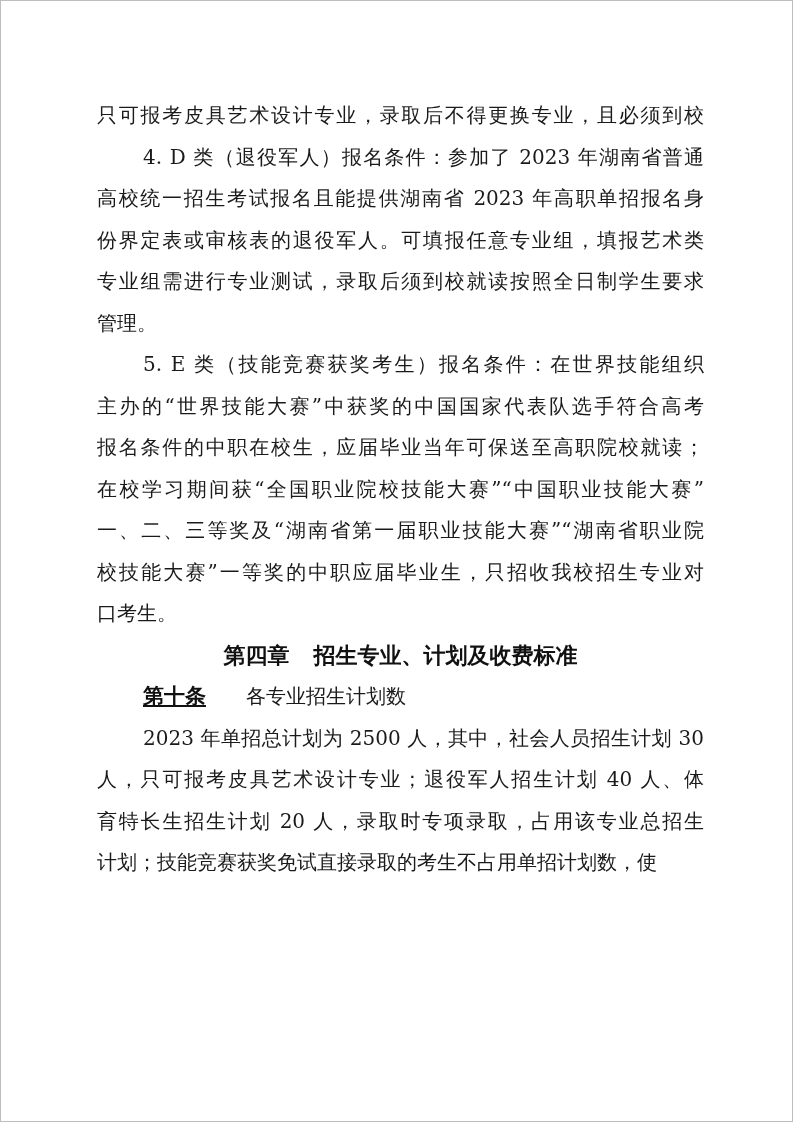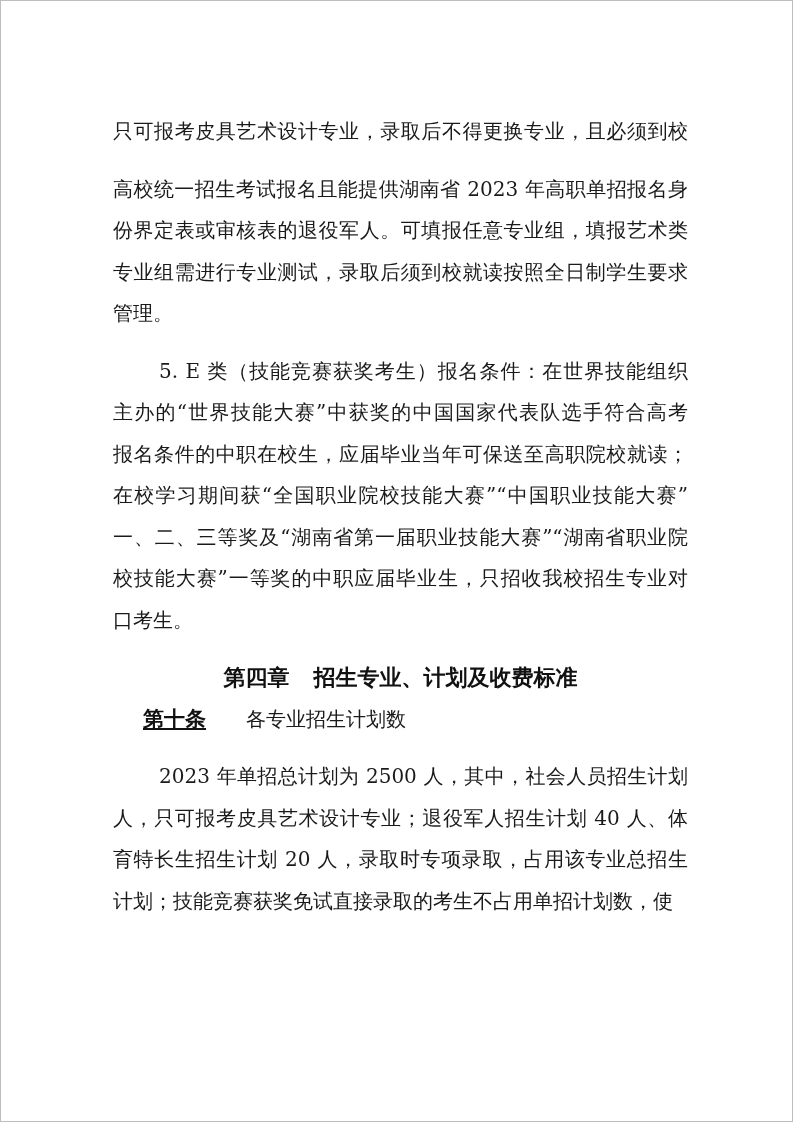--- a/index.html
+++ b/index.html
@@ -20,21 +20,21 @@
   .content {
     position: absolute;
     left: 96px;
     top: 94px;
     width: 607px;
     font-family: "DejaVu Serif", "Liberation Serif", serif;
     font-size: 20px;
     color: #1a1a1a;
   }
   .para {
-    margin: 16px;
+    margin: 0;
     padding: 0;
   }
   .line {
     height: 41.5px;
     line-height: 41.5px;
     text-align: justify;
     text-align-last: justify;
     text-justify: inter-ideograph;
     overflow: hidden;
   }
@@ -78,20 +78,21 @@
 </style>
 </head>
 <body>
 
 <div class="page" style="background: rgb(255, 255, 255); border-color: rgb(189, 189, 189);">
   <div class="content" id="content" style="color: rgb(26, 26, 26);">
       <div class="para">
         <div class="line">只可报考皮具艺术设计专业，录取后不得更换专业，且必须到校</div>
       </div>
       <div class="para">
+        <div class="line first-indent">4. D 类（退役军人）报名条件：参加了 2023 年湖南省普通</div>
         <div class="line">高校统一招生考试报名且能提供湖南省 2023 年高职单招报名身</div>
         <div class="line">份界定表或审核表的退役军人。可填报任意专业组，填报艺术类</div>
         <div class="line">专业组需进行专业测试，录取后须到校就读按照全日制学生要求</div>
         <div class="line last">管理。</div>
       </div>
       <div class="para">
         <div class="line first-indent">5. E 类（技能竞赛获奖考生）报名条件：在世界技能组织</div>
         <div class="line">主办的“世界技能大赛”中获奖的中国国家代表队选手符合高考</div>
         <div class="line">报名条件的中职在校生，应届毕业当年可保送至高职院校就读；</div>
         <div class="line">在校学习期间获“全国职业院校技能大赛”“中国职业技能大赛”</div>

